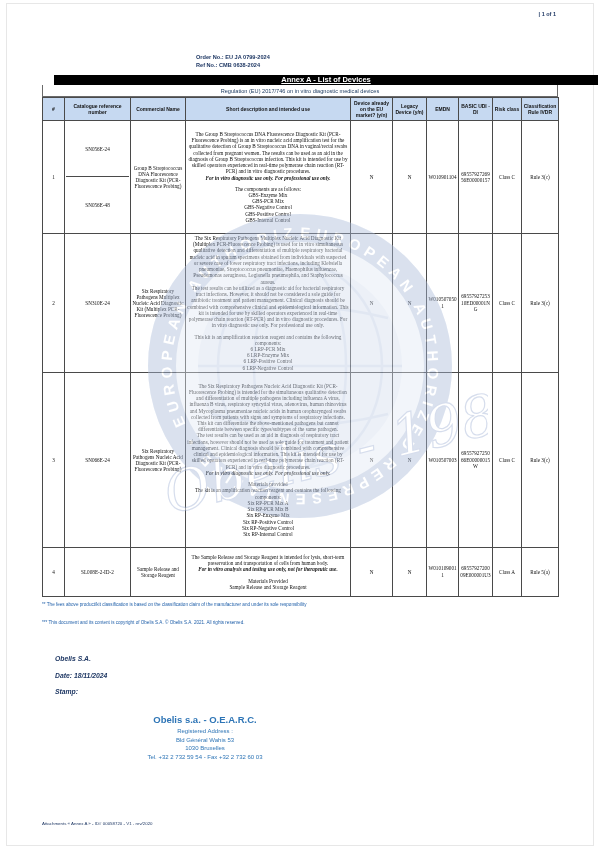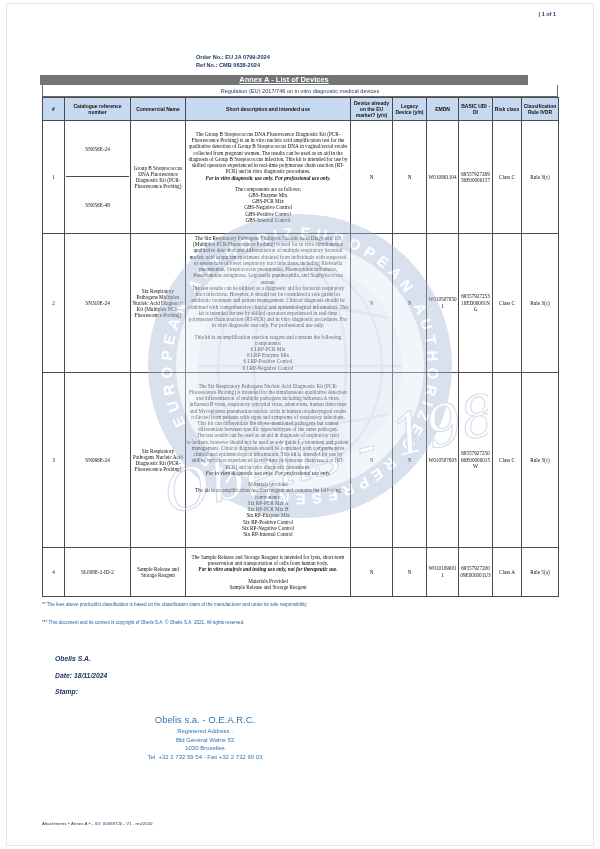--- a/index.html
+++ b/index.html
@@ -33,24 +33,24 @@
     top: 54px;
     left: 196px;
     font: bold 5.6px "Liberation Sans", sans-serif;
     color: #1F3864;
     line-height: 7.5px;
   }
 
   .title-bar {
     position: absolute;
     top: 75px;
-    left: 40px;
-    width: 488px;
+    left: 54px;
+    width: 544px;
     height: 10px;
-    background: #737373;
+    background: #000000;
     color: #ffffff;
     font: bold 7.5px "Liberation Sans", sans-serif;
     text-align: center;
     line-height: 10px;
   }
   .title-bar span { text-decoration: underline; }
 
   .regulation-row {
     position: absolute;
     top: 85px;
@@ -153,21 +153,21 @@
 
   .address-block {
     position: absolute;
     left: 80px;
     top: 714px;
     width: 250px;
     text-align: center;
     color: #2E75B6;
     font-family: "Liberation Sans", sans-serif;
   }
-  .address-name { font-size: 9.5px; font-weight: normal; margin-bottom: 2px; }
+  .address-name { font-size: 9.5px; font-weight: bold; margin-bottom: 2px; }
   .address-line { font-size: 6px; line-height: 8.5px; }
 
   .attachment-footer {
     position: absolute;
     left: 42px;
     top: 821px;
     font: 4.4px "Liberation Sans", sans-serif;
     color: #1F3864;
   }
 </style>

